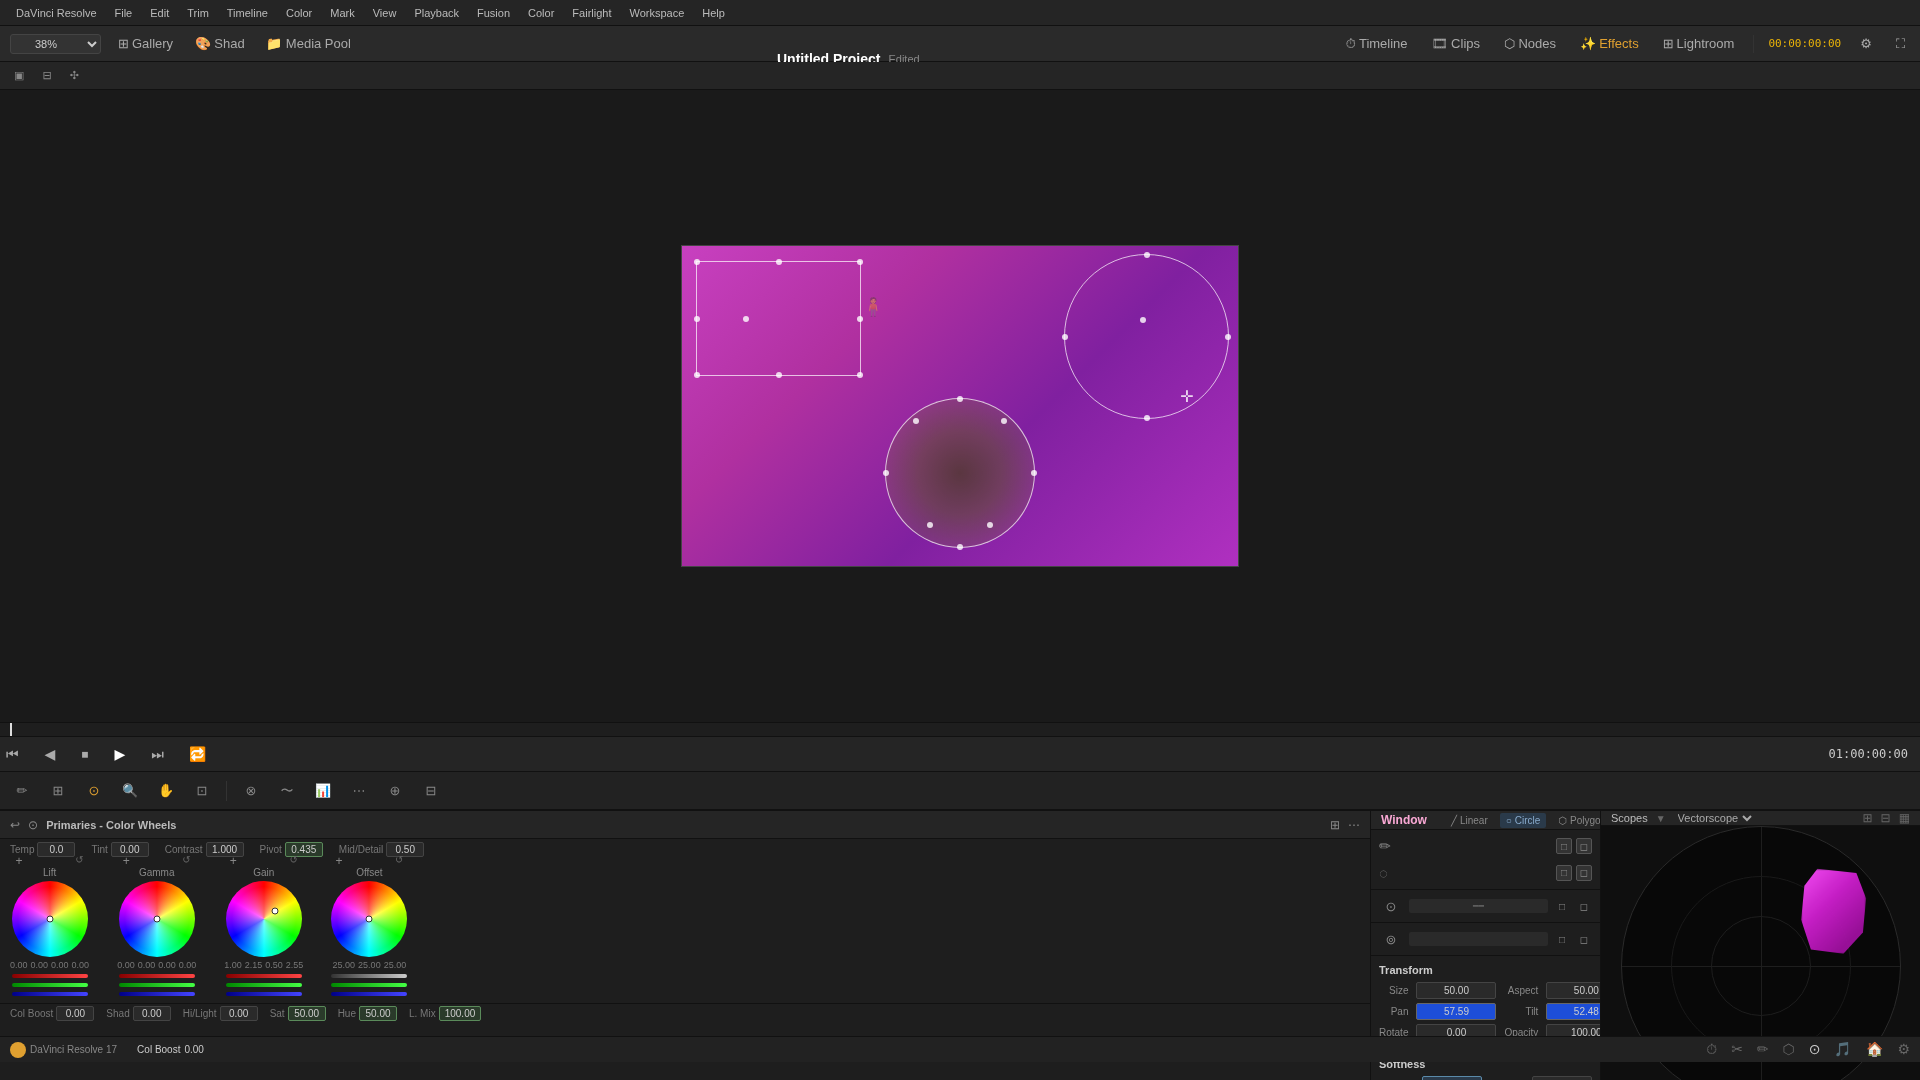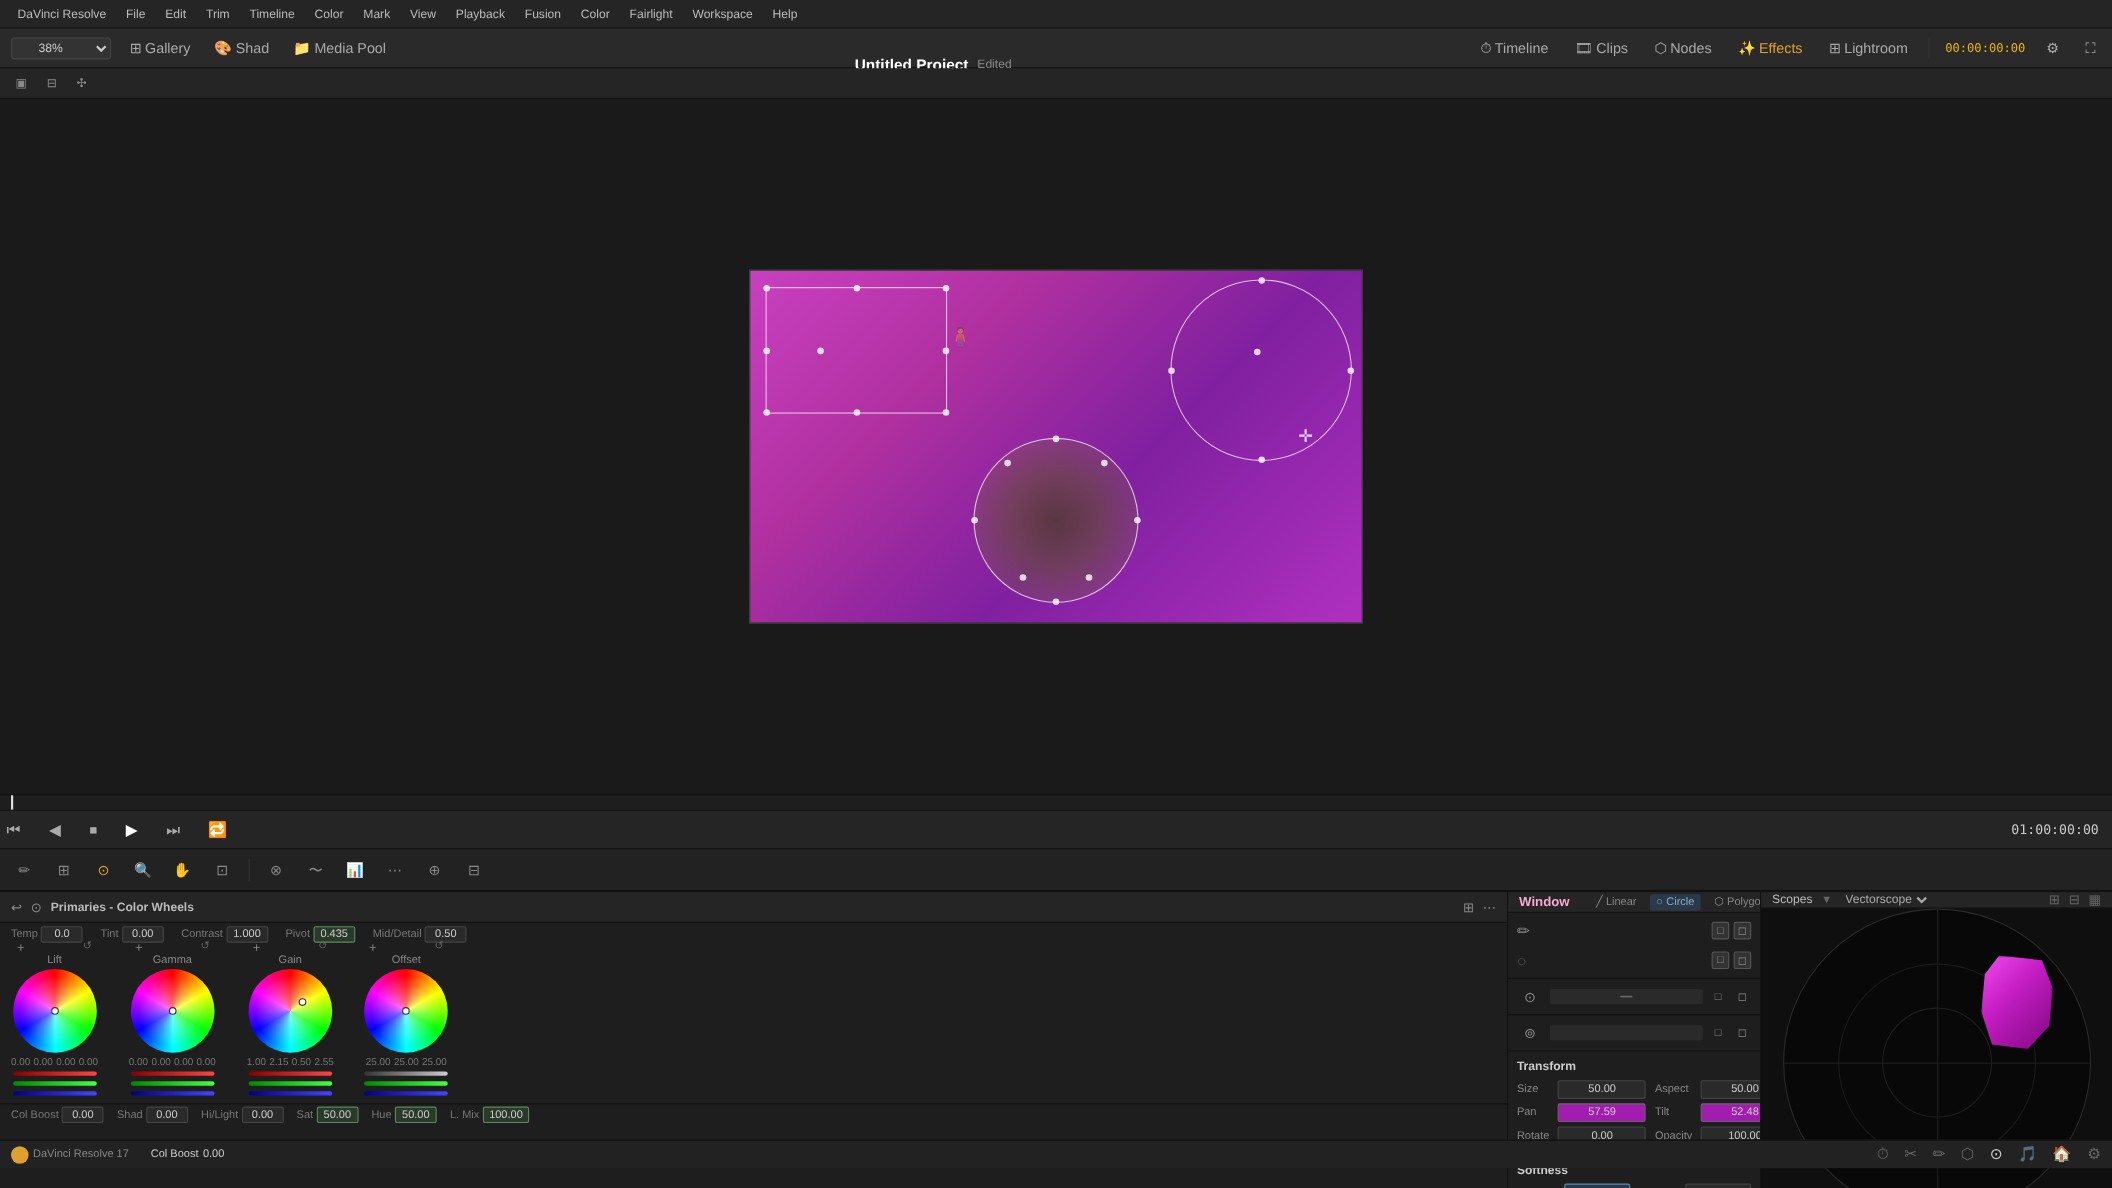--- a/index.html
+++ b/index.html
@@ -210,30 +210,30 @@
       background: #1e1e1e;
       padding: 8px;
     }
     .transform-header { font-size: 11px; color: #ccc; font-weight: bold; margin-bottom: 6px; }
     .transform-grid {
       display: grid;
       grid-template-columns: auto 80px auto 80px;
       gap: 4px 8px;
       align-items: center;
     }
-    .t-label { font-size: 10px; color: #888; text-align: left; }
+    .t-label { font-size: 10px; color: #888; text-align: right; }
     .t-value {
       font-size: 10px; color: #ccc;
       background: #2a2a2a;
       border: 1px solid #444;
       padding: 2px 5px;
       border-radius: 2px;
       text-align: center;
     }
-    .t-value.highlighted { background: #a21caf; border-color: #666; }
+    .t-value.highlighted { background: #1d4ed8; border-color: #666; }
 
     
     .softness-panel { padding: 8px; background: #1e1e1e; border-top: 1px solid #111; }
     .softness-header { font-size: 11px; color: #ccc; font-weight: bold; margin-bottom: 6px; }
     .softness-grid {
       display: grid;
       grid-template-columns: auto 60px auto 60px;
       gap: 4px 8px;
       align-items: center;
     }

